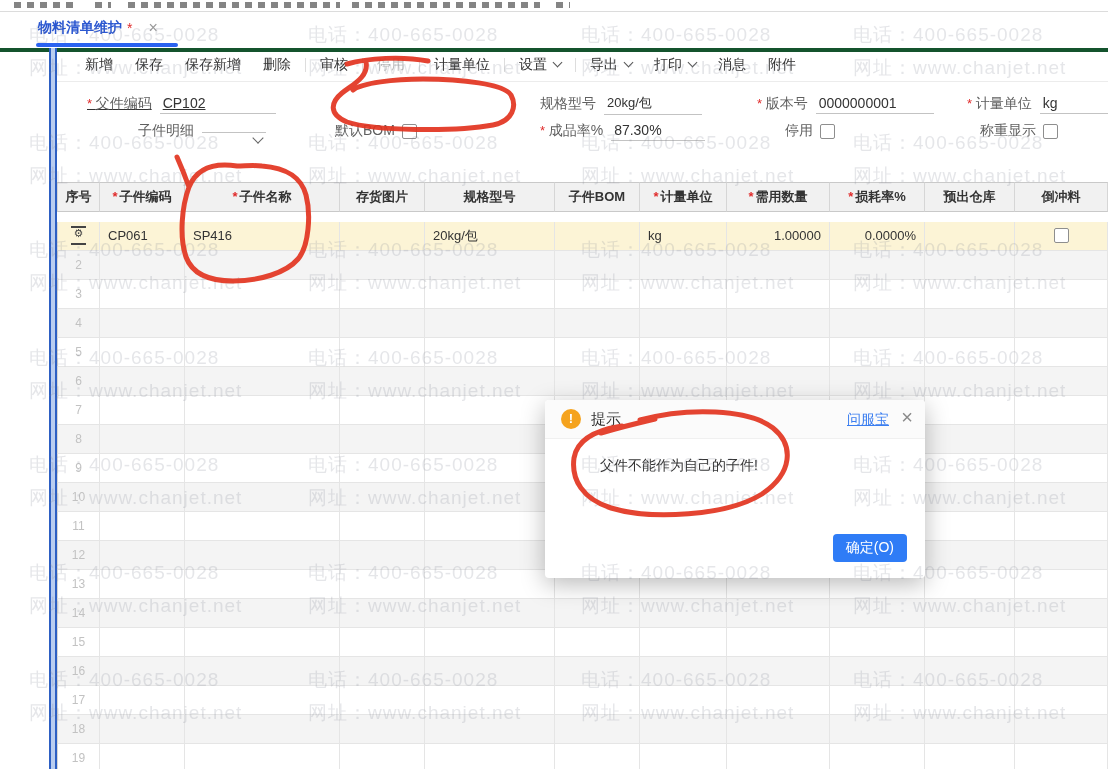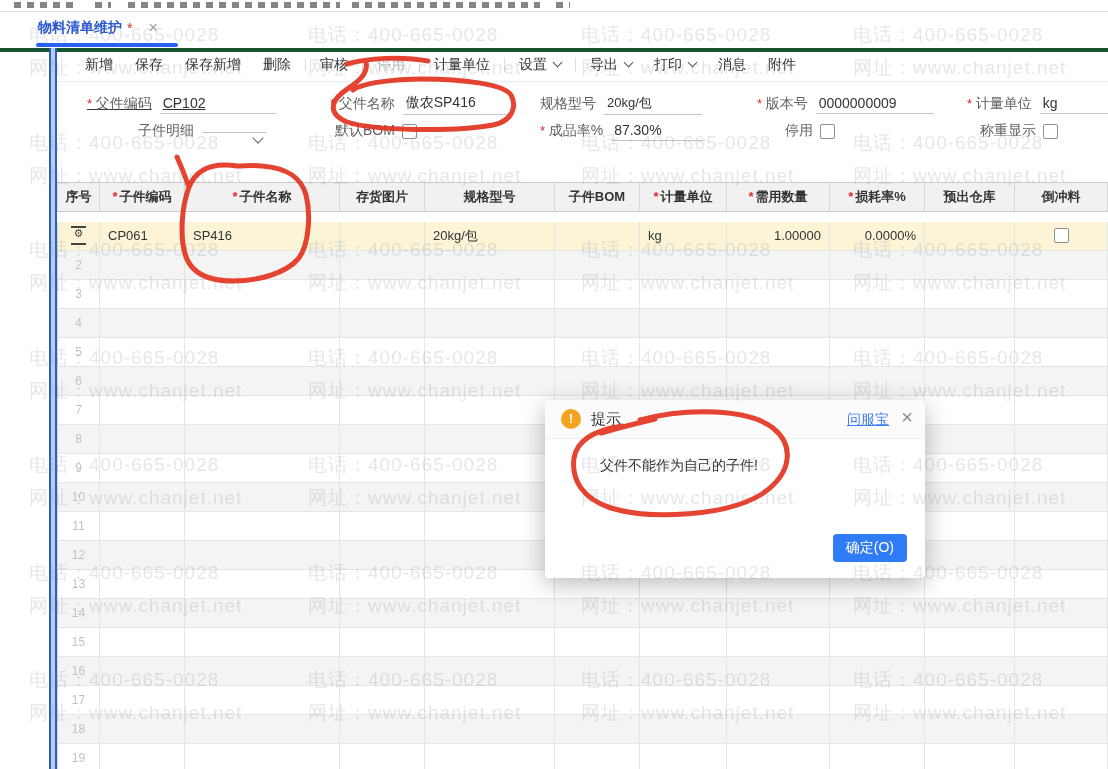--- a/index.html
+++ b/index.html
@@ -157,31 +157,27 @@
         </span>
         <span class="tb-item">
           <span>附件</span>
         </span>
       </div>
 
     <div class="fld req" style="left:30px;top:46px;text-decoration:underline;">
       <span class="lab">父件编码</span>
       <span class="val" style="width:110px;">CP102</span>
     </div>
-    <div class="fld req" style="left:273px;top:46px;">
-      <span class="lab">父件名称</span>
-      <span class="val" style="width:100px;">傲农SP416</span>
-    </div>
     <div class="fld" style="left:483px;top:46px;">
       <span class="lab">规格型号</span>
       <span class="val" style="width:92px;font-size:13px;">20kg/包</span>
     </div>
     <div class="fld req" style="left:700px;top:46px;align-items:center;">
       <span class="lab">版本号</span>
-      <span class="val" style="width:112px;">0000000009</span>
+      <span class="val" style="width:112px;">0000000001</span>
     </div>
     <div class="fld req" style="left:910px;top:46px;">
       <span class="lab">计量单位</span>
       <span class="val" style="width:62px;">kg</span>
     </div>
 
     <div class="fld" style="left:81px;top:73px;">
       <span class="lab">子件明细</span>
       <span class="val" style="width:58px;">
         <span class="dd-caret"></span>

